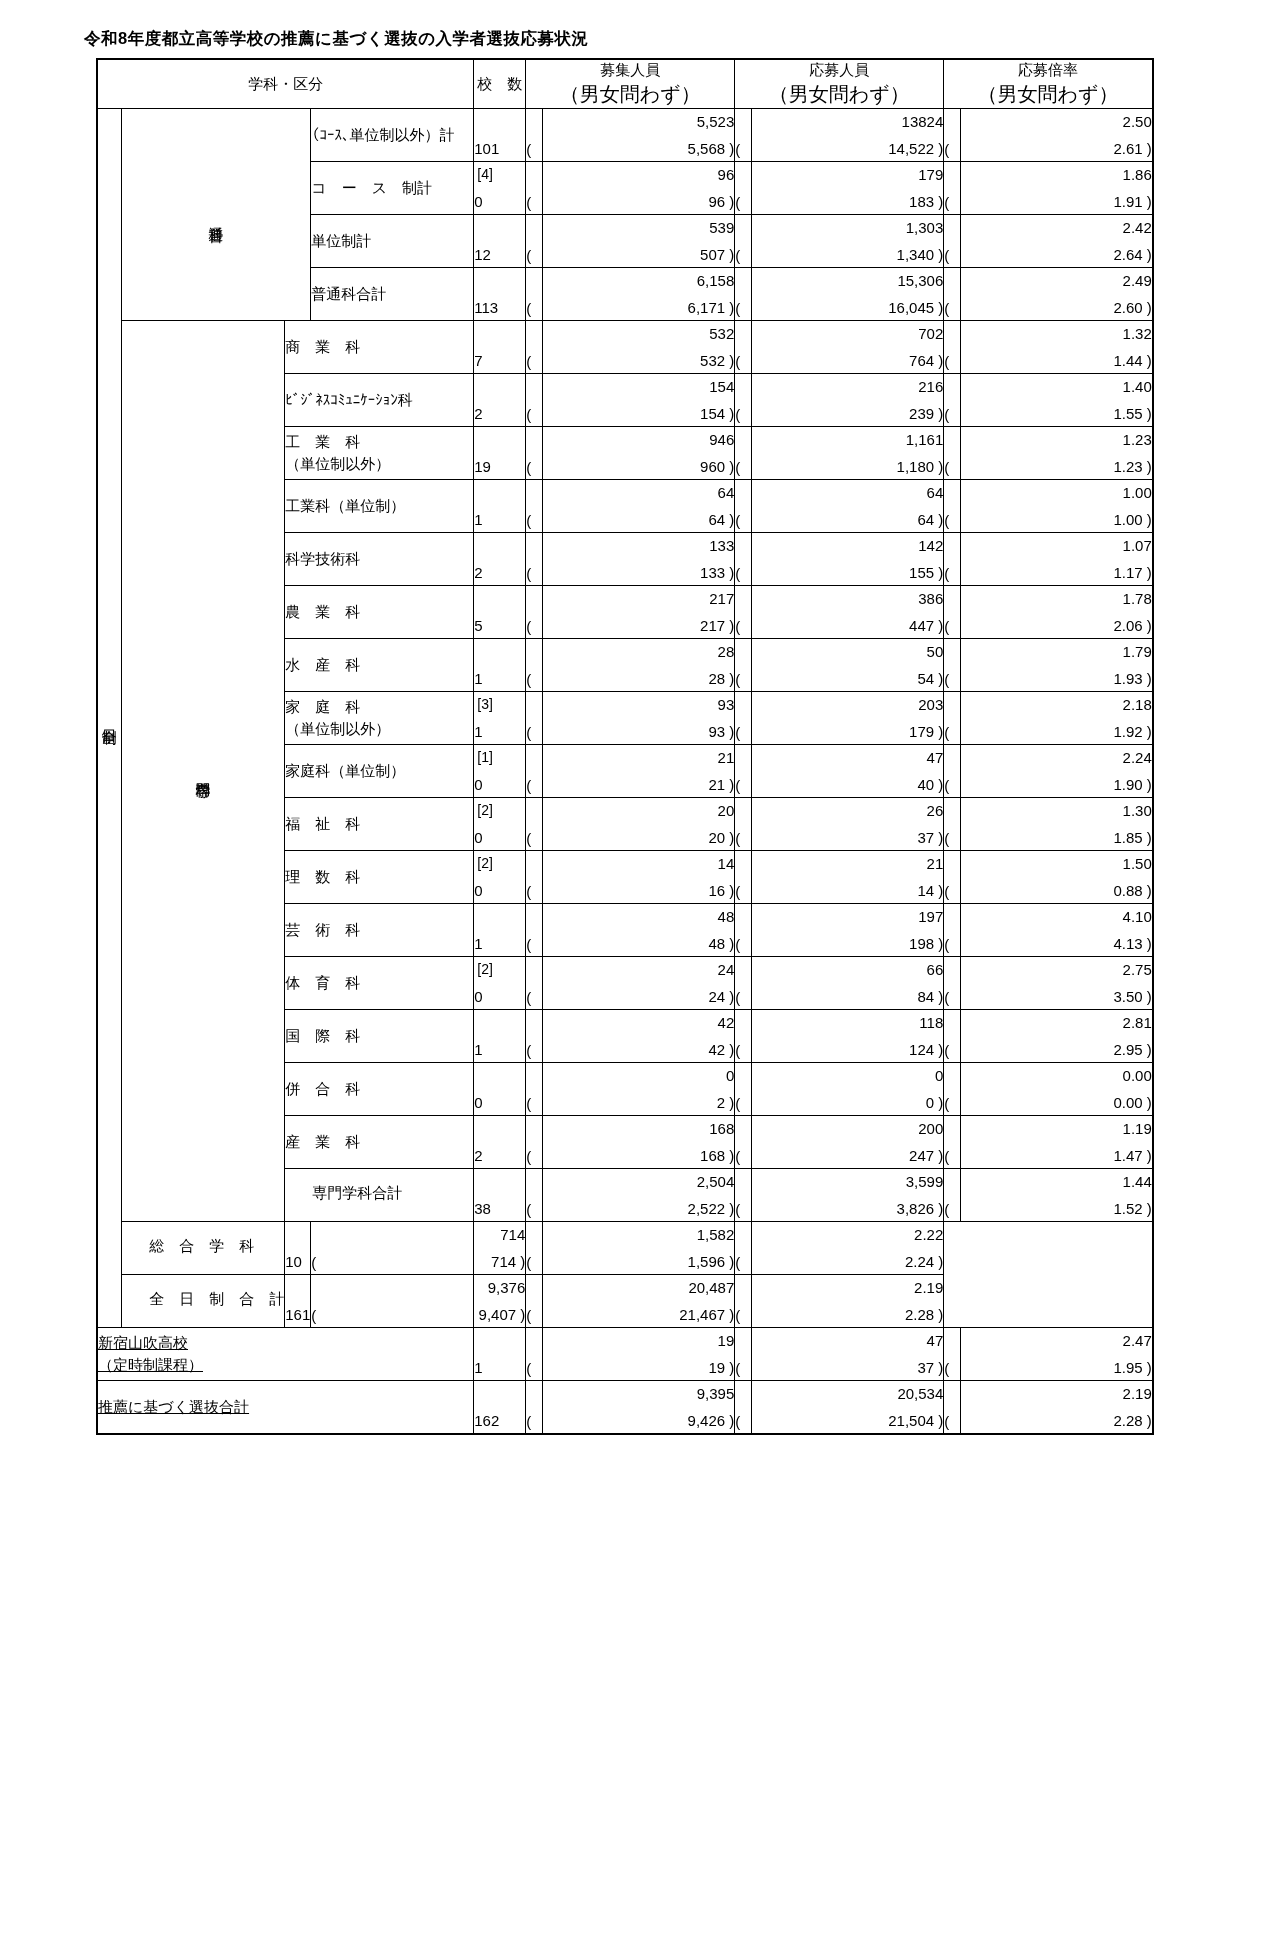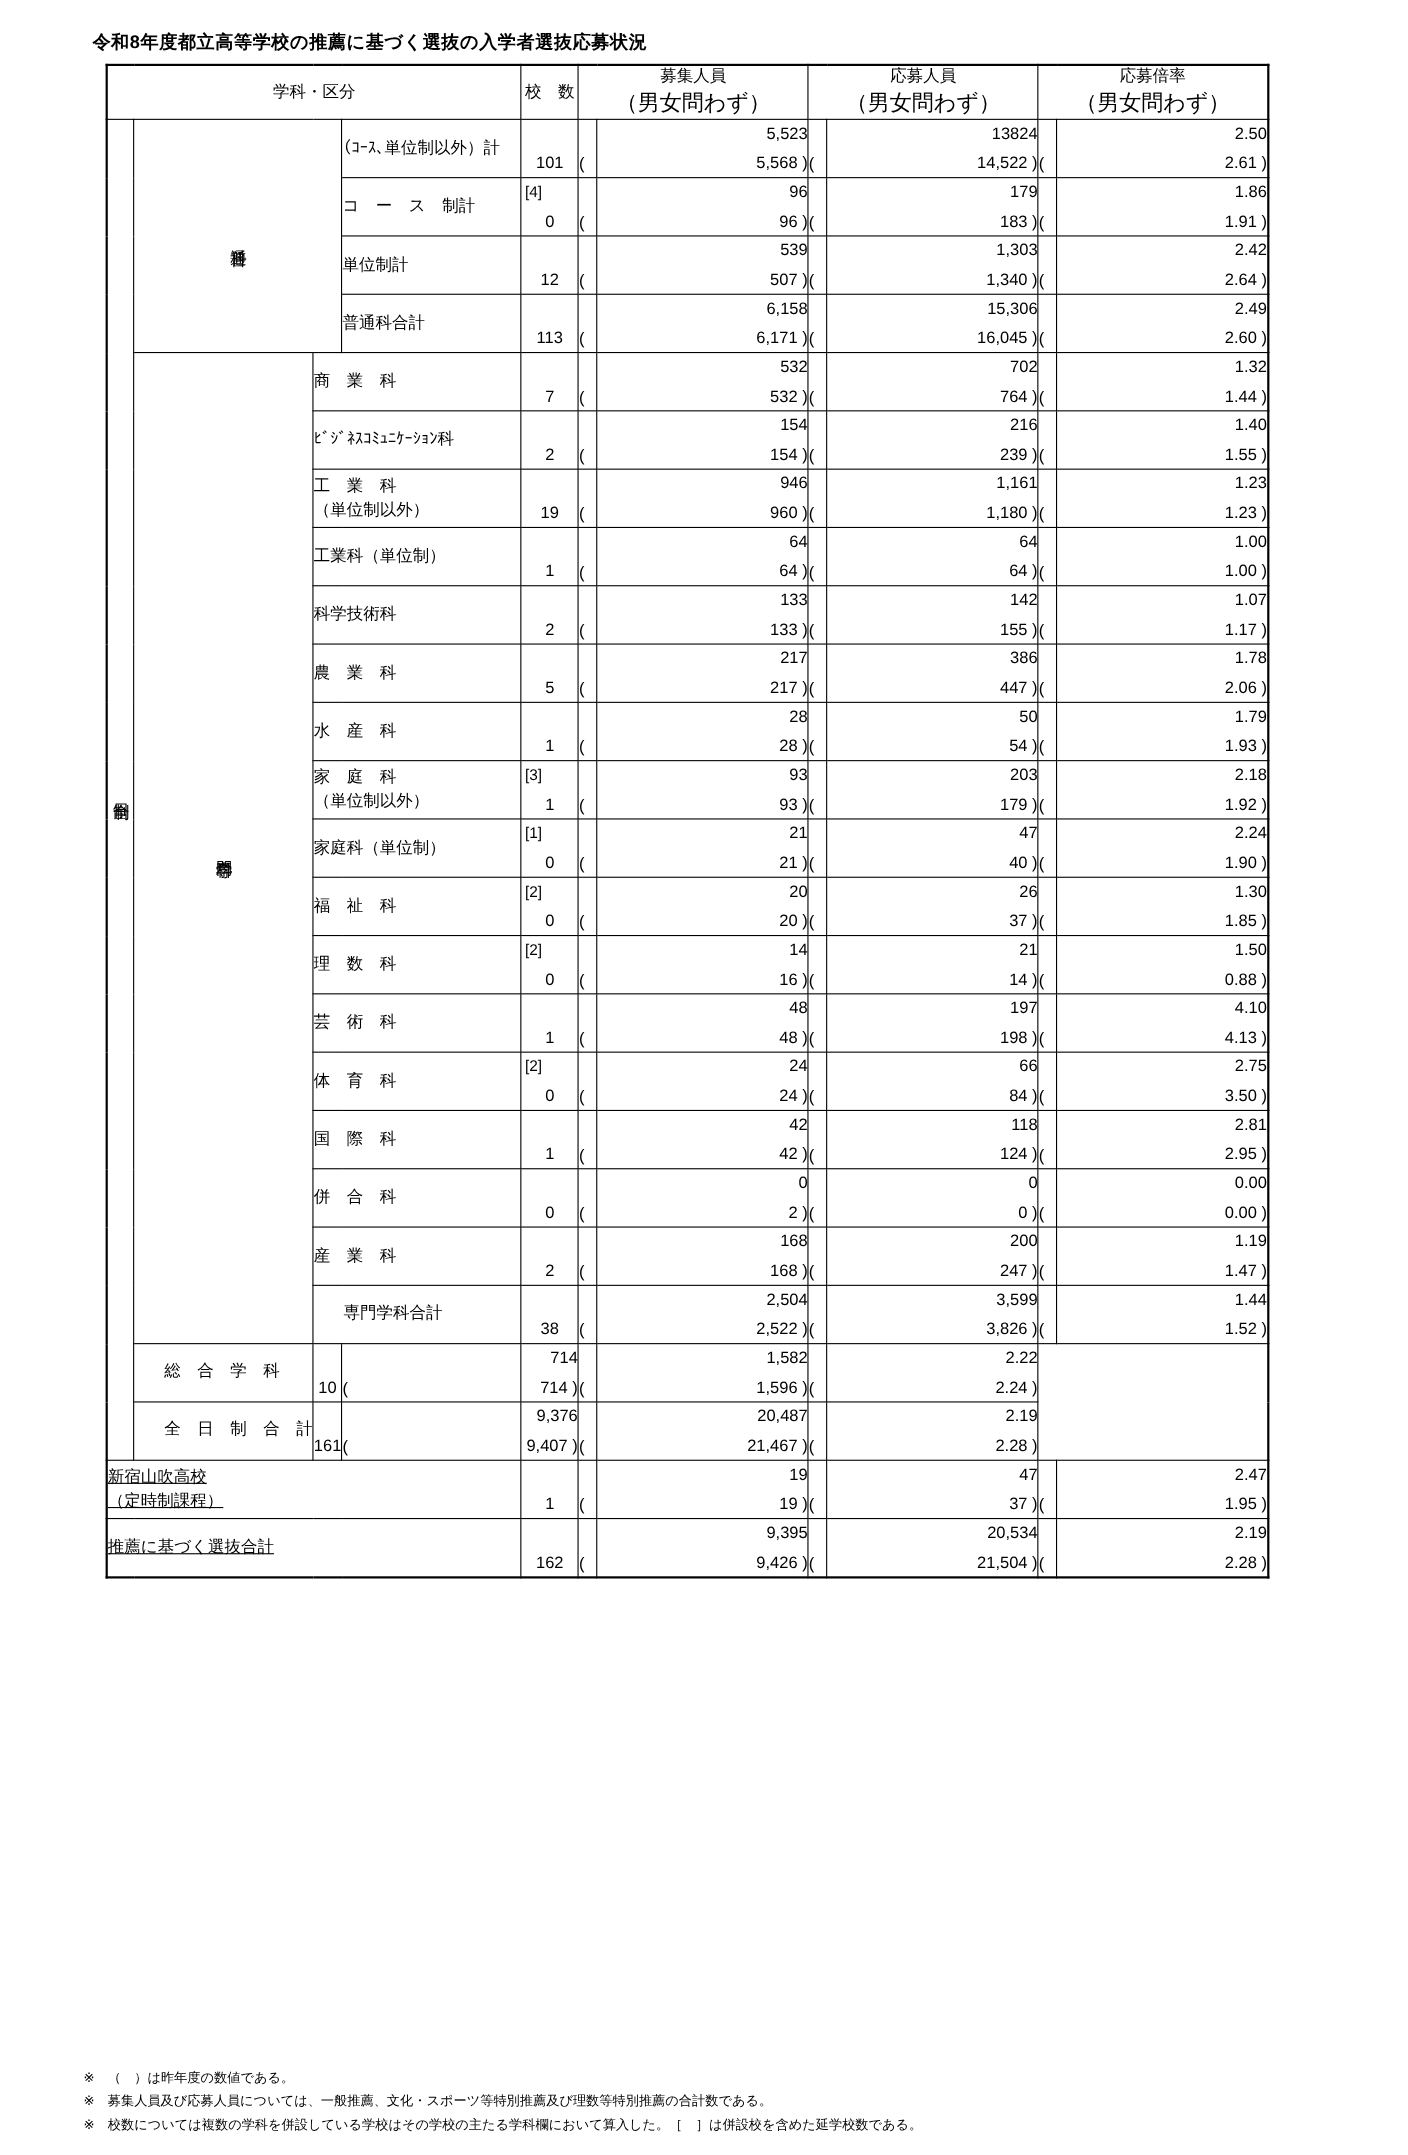--- a/index.html
+++ b/index.html
@@ -48,21 +48,21 @@
     display:block;writing-mode:vertical-rl;text-orientation:upright;
     margin:0 auto;white-space:nowrap;
   }
 
   .nm{padding-left:7px;font-size:15px;line-height:1.3;white-space:nowrap;}
   .nm.indent{padding-left:27px;font-family:Liberation Mono, monospace;}
   .nm.two{line-height:1.45;}
 
   .sch{text-align:right;padding-right:4px;font-size:15px;line-height:1.3;position:relative;}
   .sch .brk{display:block;text-align:left;padding-left:3px;font-size:14px;}
-  .sch .cur{display:block;text-align:center;}
+  .sch .cur{display:block;text-align:left;}
 
   .paren{text-align:left;padding-left:3px;font-size:15px;vertical-align:bottom;}
 
   .num{position:relative;text-align:right;padding-right:5px;font-size:15px;line-height:1.3;}
   .num .top{display:block;text-align:right;}
   .num .bot{display:block;text-align:right;}
 
   
   .stack{display:flex;flex-direction:column;justify-content:space-between;height:100%;box-sizing:border-box;padding:3px 0 3px 0;}
 
@@ -1261,19 +1261,14 @@
           <td class="num">
             <div class="stack">
               <span class="top">2.19</span>
               <span class="bot">2.28 )</span>
             </div>
           </td>
         </tr>
       </tbody>
   </table>
 
-  <div class="notes" id="notes">
-      <span class="nrow"><span class="mk">※</span><span>（　）は昨年度の数値である。</span></span>
-      <span class="nrow"><span class="mk">※</span><span>募集人員及び応募人員については、一般推薦、文化・スポーツ等特別推薦及び理数等特別推薦の合計数である。</span></span>
-      <span class="nrow"><span class="mk">※</span><span>校数については複数の学科を併設している学校はその学校の主たる学科欄において算入した。［　］は併設校を含めた延学校数である。</span></span>
-    </div>
 
 </div>
 
 </body></html>

